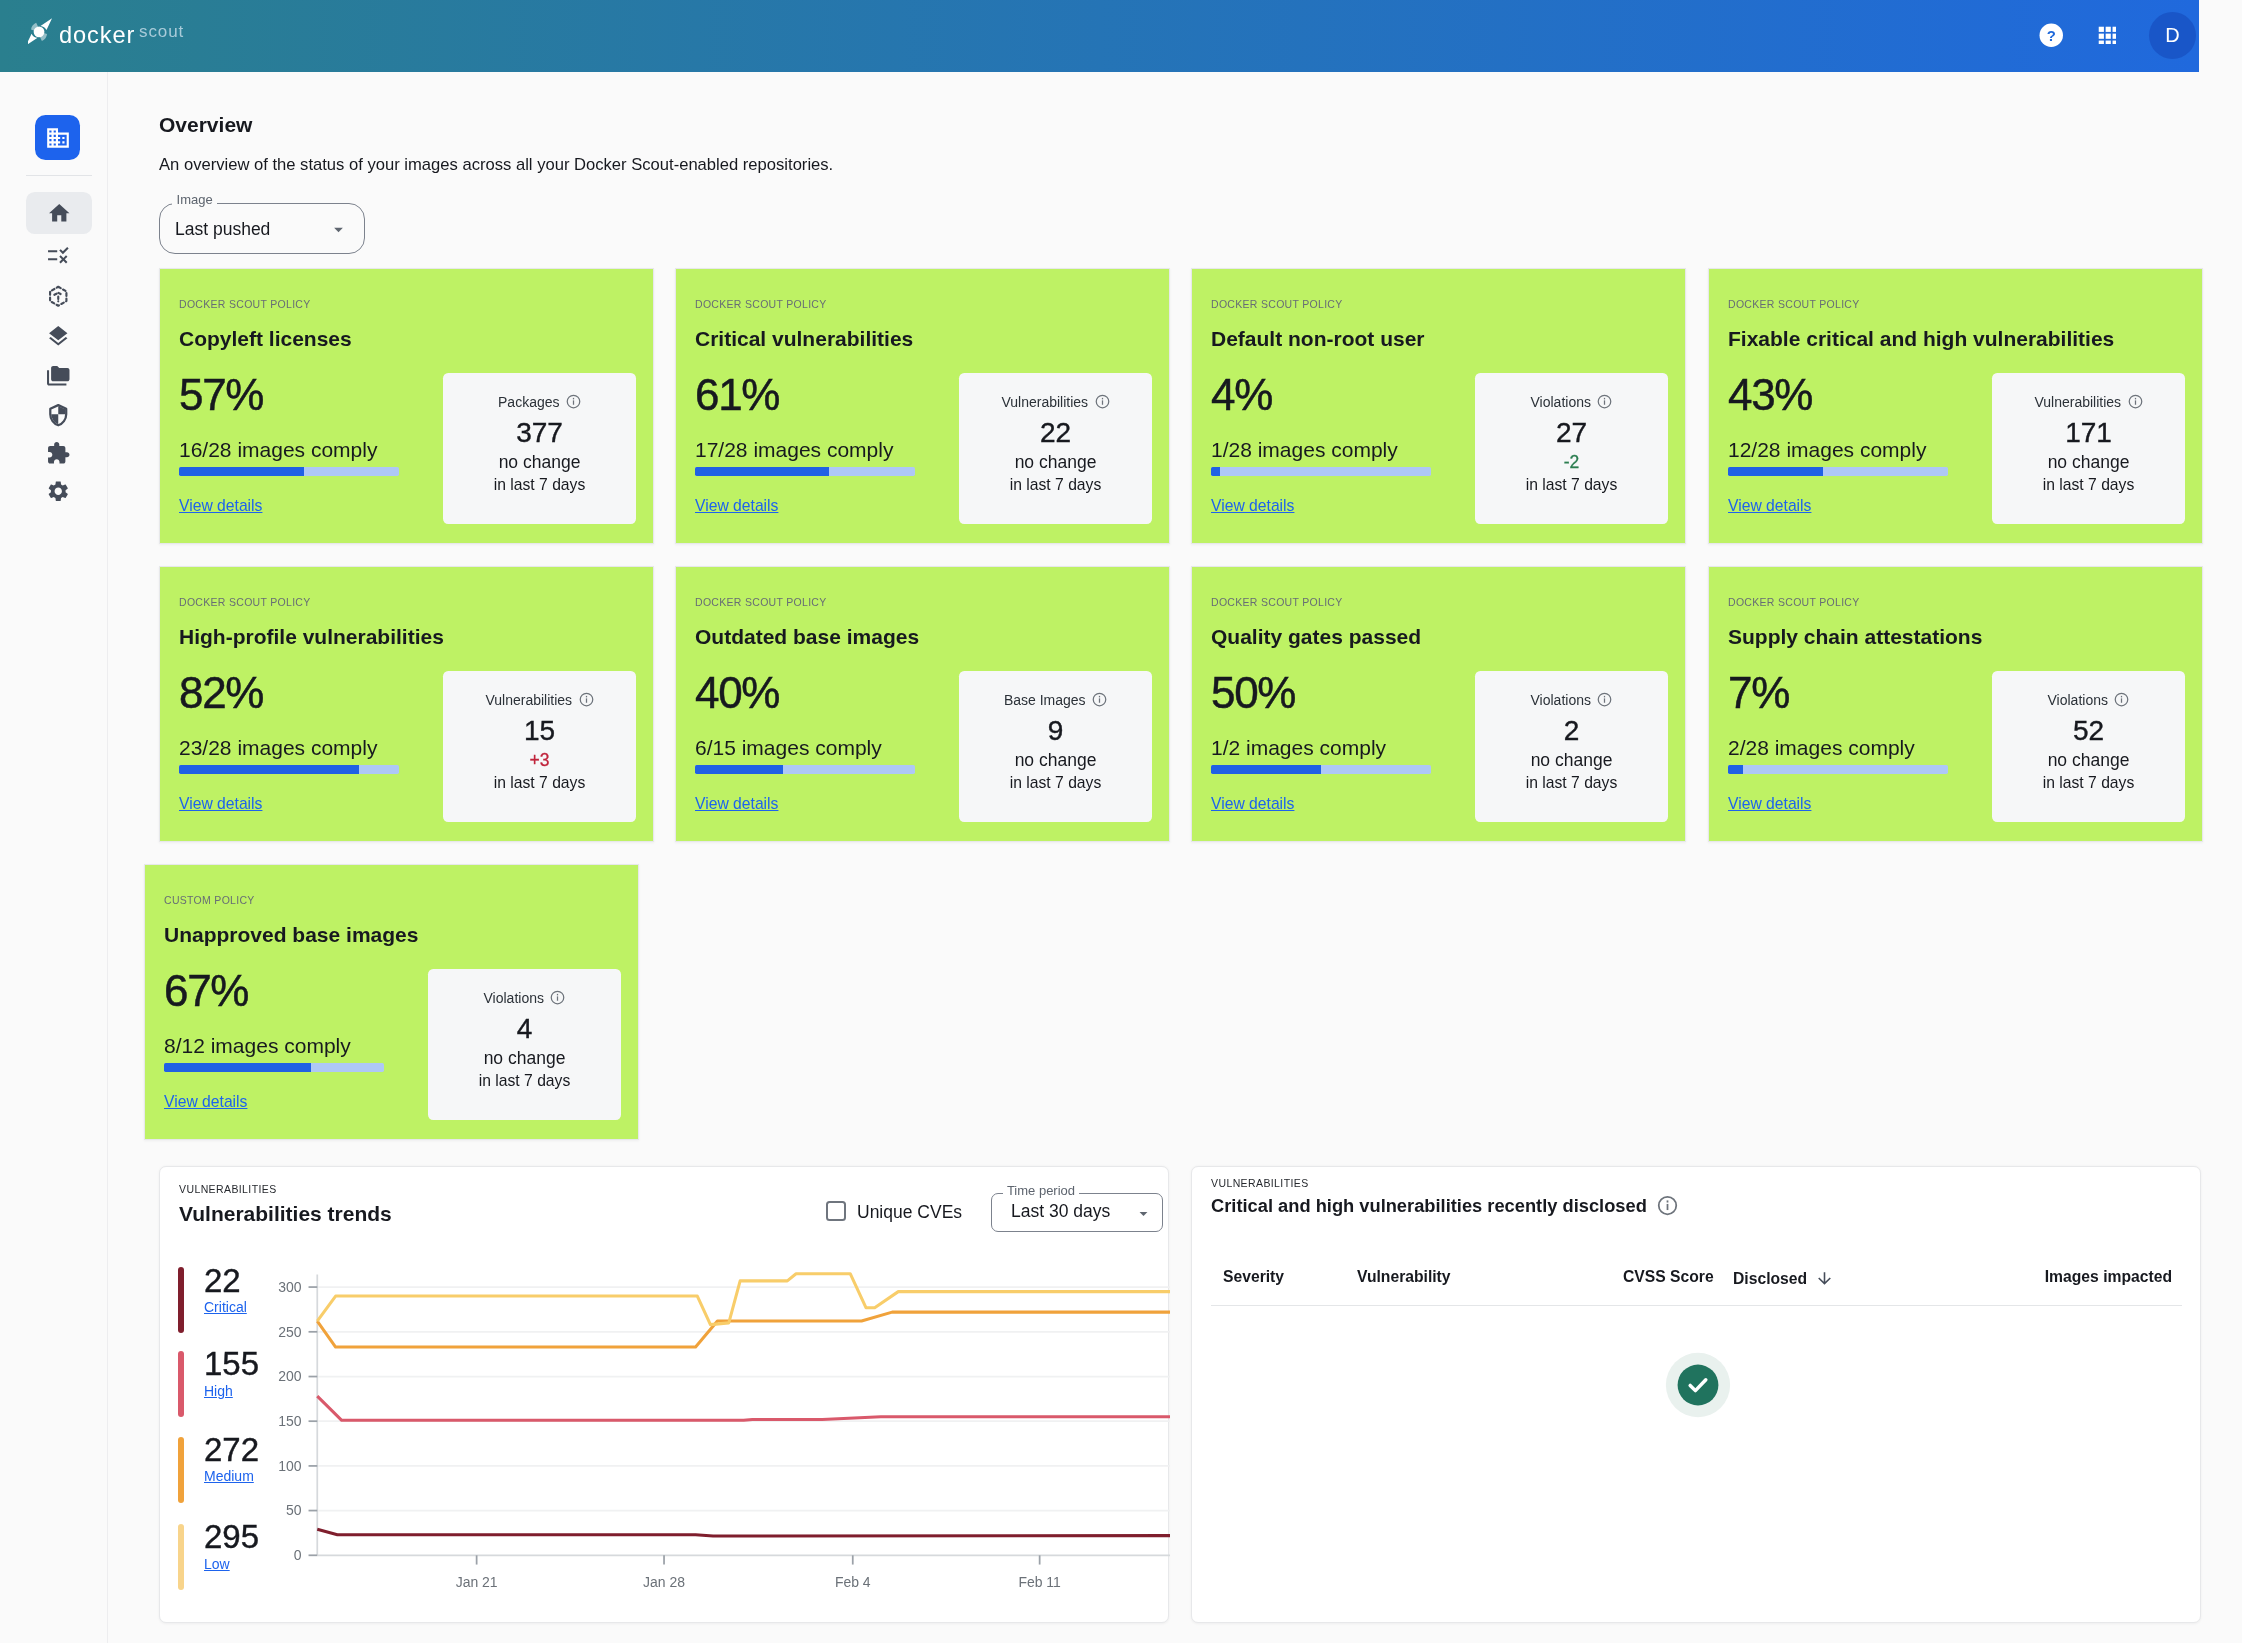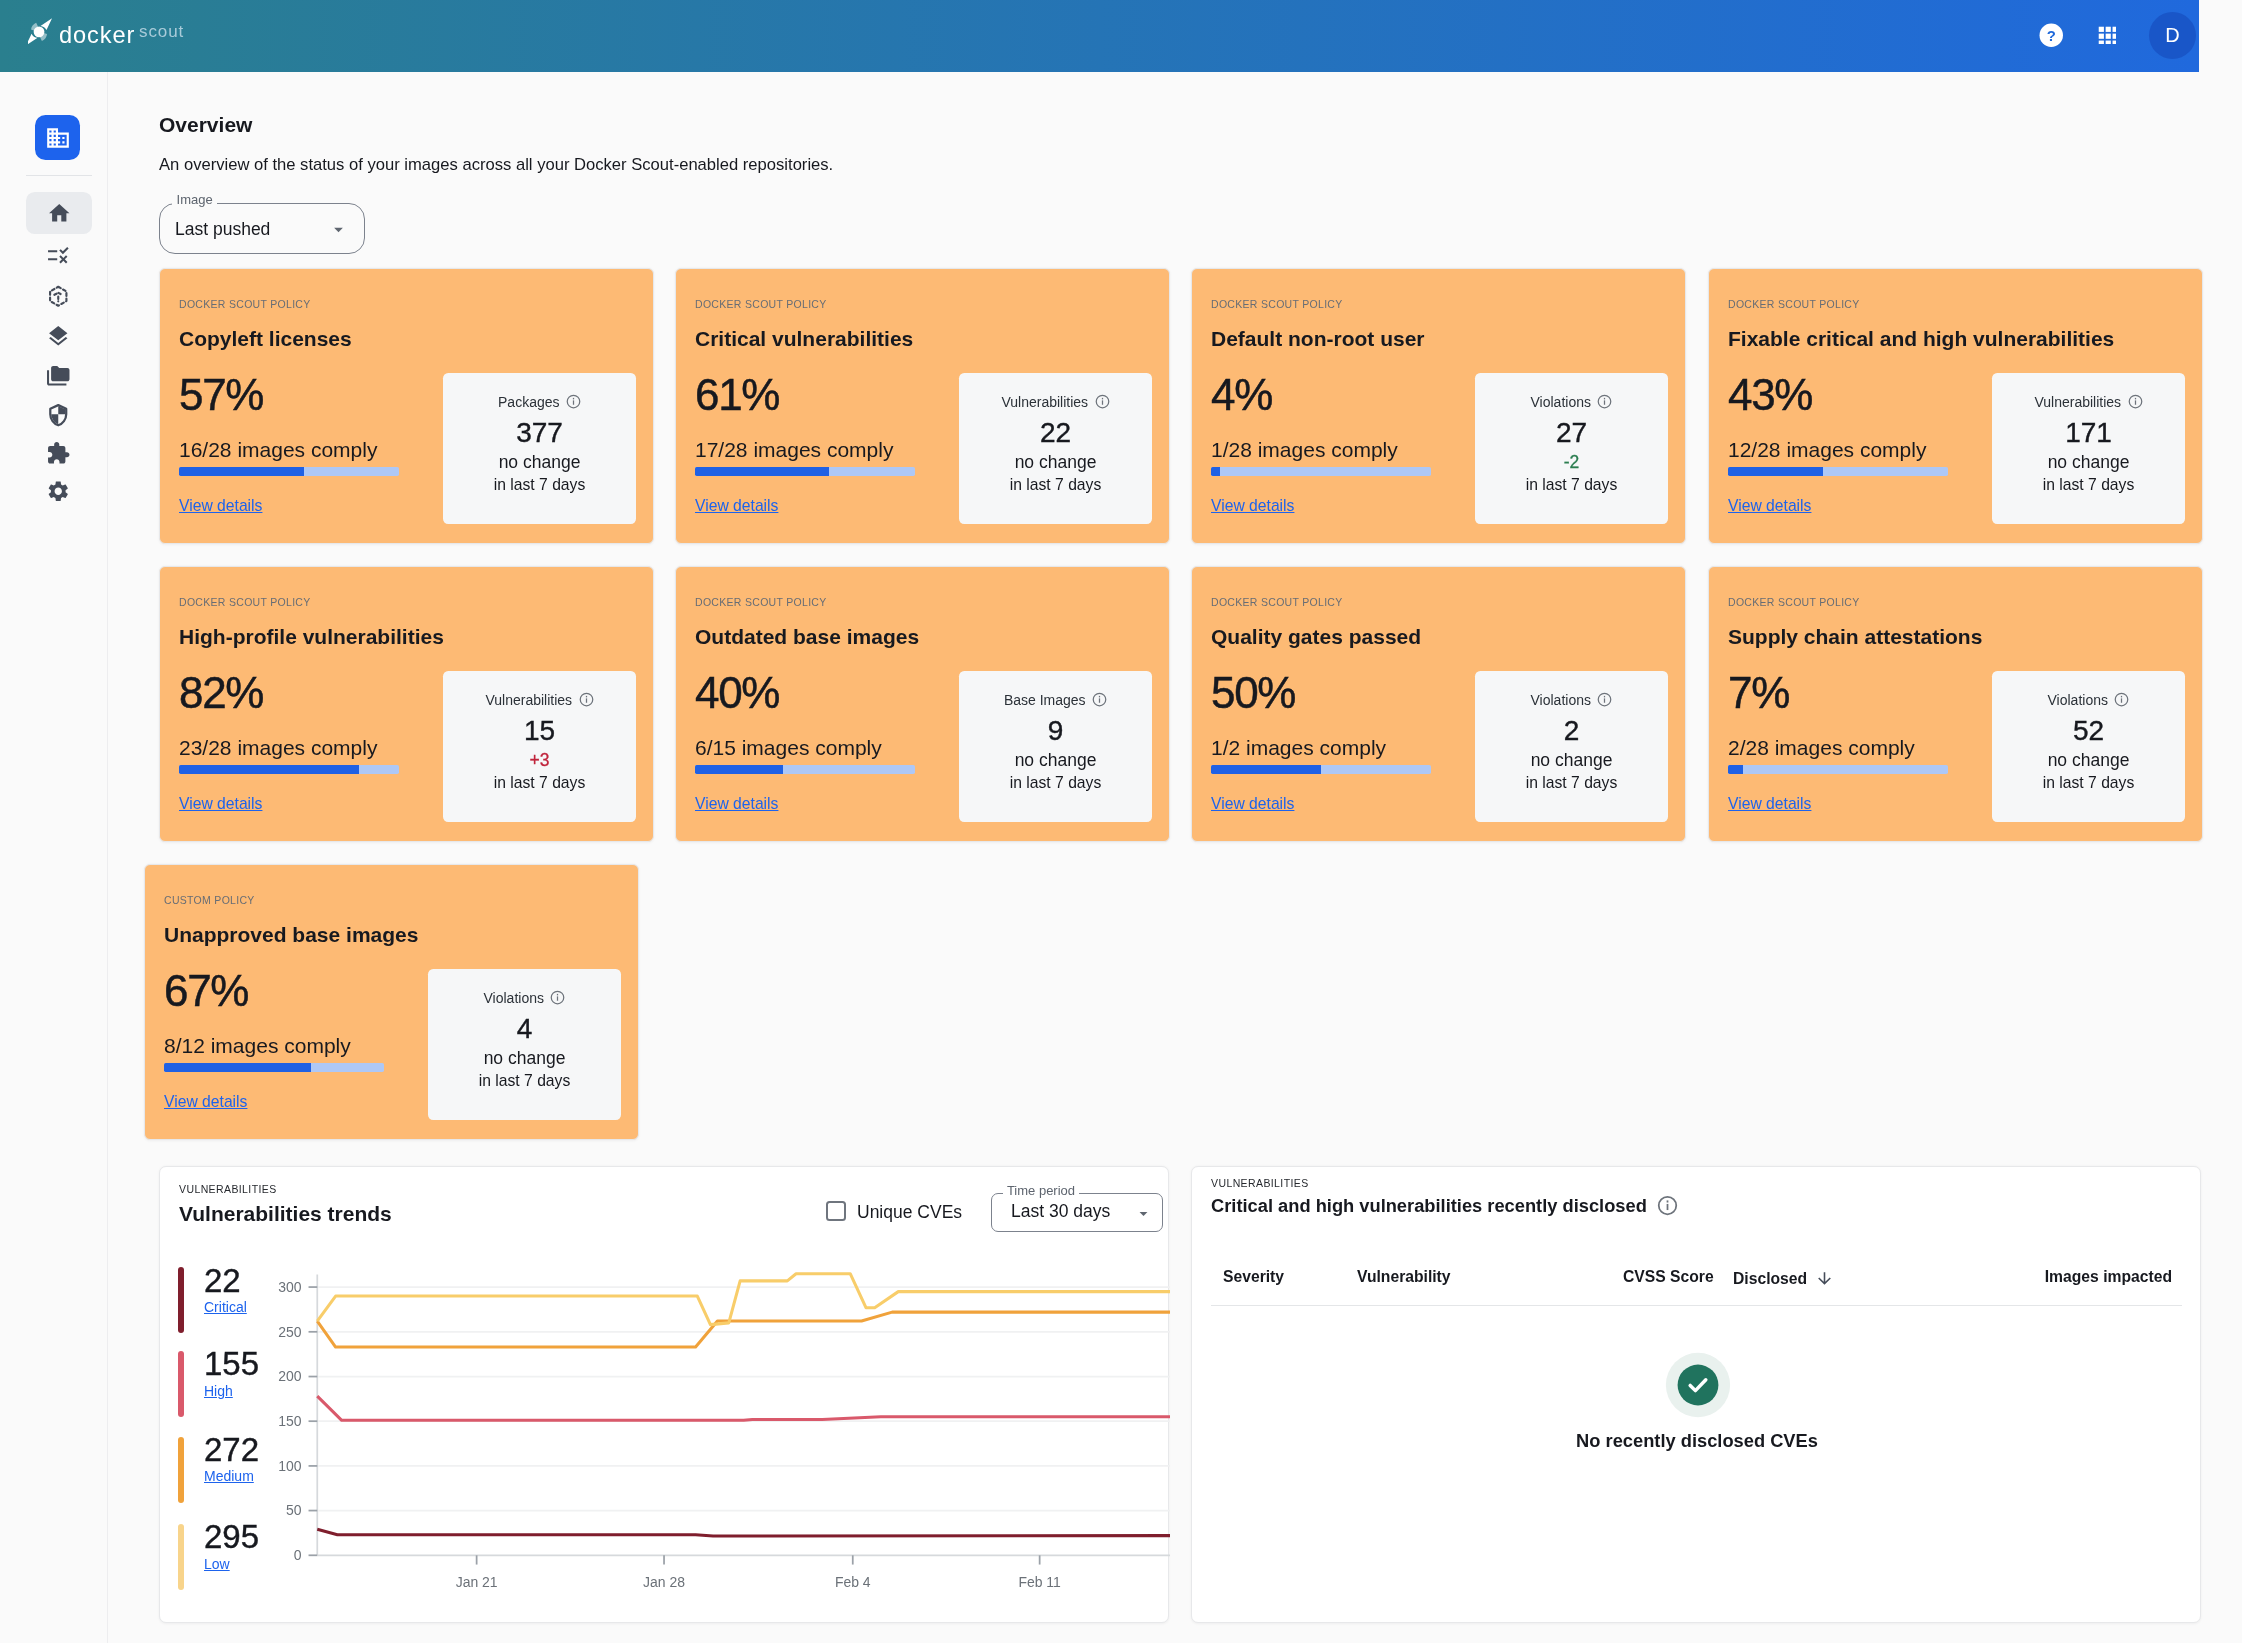--- a/index.html
+++ b/index.html
@@ -12,21 +12,21 @@
 .orgbtn { position:absolute; left:35px; top:43px; width:45px; height:45px; border-radius:10.5px; background:#1d63ed; display:flex; align-items:center; justify-content:center; }
 .sdiv { position:absolute; left:26px; top:103px; width:66px; height:0.9px; background:#e2e4e7; }
 .homebtn { position:absolute; left:26px; top:120px; width:66px; height:42px; border-radius:8.7px; background:#e9ebee; display:flex; align-items:center; justify-content:center; }
 .nico { position:absolute; left:46px; width:24.5px; height:24.5px; }
 h1 { position:absolute; left:159px; top:114px; font-size:21px; line-height:1; font-weight:700; }
 .sub { position:absolute; left:159px; top:157px; font-size:16.6px; line-height:1; }
 .isel { position:absolute; left:159px; top:203px; width:206px; height:51px; border:0.9px solid #7c828d; border-radius:16px; }
 .ilab { position:absolute; left:12.2px; top:-11.4px; font-size:13px; line-height:1; color:#5d646e; background:#fafafa; padding:0 4.4px; }
 .ival { position:absolute; left:15px; top:16.6px; font-size:17.5px; line-height:1; }
 .iarr { position:absolute; right:15px; top:15px; width:21px; height:21px; }
-.card { position:absolute; width:495px; height:276px; background:#fdba74; border:0.9px solid #e7e8ea; border-radius:6px; box-shadow:0 0.9px 2.6px rgba(20,20,40,.05); }
+.card { position:absolute; width:495px; height:276px; background:#bef264; border:0.9px solid #e7e8ea; border-radius:0; box-shadow:0 0.9px 2.6px rgba(20,20,40,.05); }
 .ov { position:absolute; left:19px; top:30px; font-size:10.5px; line-height:1; letter-spacing:0.3px; color:#676d75; }
 .ct { position:absolute; left:19px; top:59px; font-size:21px; line-height:1; font-weight:700; }
 .pct { position:absolute; left:19px; top:104px; font-size:44px; line-height:1; letter-spacing:-1.3px; -webkit-text-stroke:0.5px #17191f; }
 .cmp { position:absolute; left:19px; top:170px; font-size:21px; line-height:1; }
 .bar { position:absolute; left:19px; top:198px; width:220px; height:8.7px; border-radius:1.7px; background:#aec8f6; overflow:hidden; }
 .bar i { display:block; height:8.7px; background:#2061e4; }
 .vd, .llink { position:absolute; left:19px; top:229px; font-size:15.7px; line-height:1; color:#1d63ed; text-decoration:underline; }
 .mini { position:absolute; left:283px; top:104px; width:193px; height:151px; background:#f6f7f8; border-radius:5.2px; text-align:center; }
 .ml { position:absolute; left:0; width:193px; top:21px; font-size:14px; line-height:1; color:#2b3138; display:flex; align-items:center; justify-content:center; }
 .info { width:15px; height:15px; color:#6d737b; margin-left:2.6px; }
@@ -389,14 +389,13 @@
 <div class="th" style="left:541px">Disclosed&nbsp;<svg class="darr" viewBox="0 0 24 24">
         <path fill="#454c59" d="M20 12l-1.41-1.41L13 16.17V4h-2v12.17l-5.58-5.59L4 12l8 8 8-8z"></path>
       </svg></div>
 <div class="th" style="right:28px">Images impacted</div>
 <div class="tdiv"></div>
 <svg width="66" height="66" viewBox="0 0 76 76" style="position:absolute;left:473px;top:185px">
 <circle cx="38" cy="38" r="37" fill="#e9f1ee"></circle>
 <circle cx="38" cy="38" r="23.5" fill="#20735e"></circle>
 <path d="M29 38.5l6 6 12-12.5" stroke="#fff" stroke-width="4" fill="none" stroke-linecap="round" stroke-linejoin="round"></path>
 </svg>
-<div class="nt">No recently disclosed CVEs</div>
 </div>
 
 </body></html>

